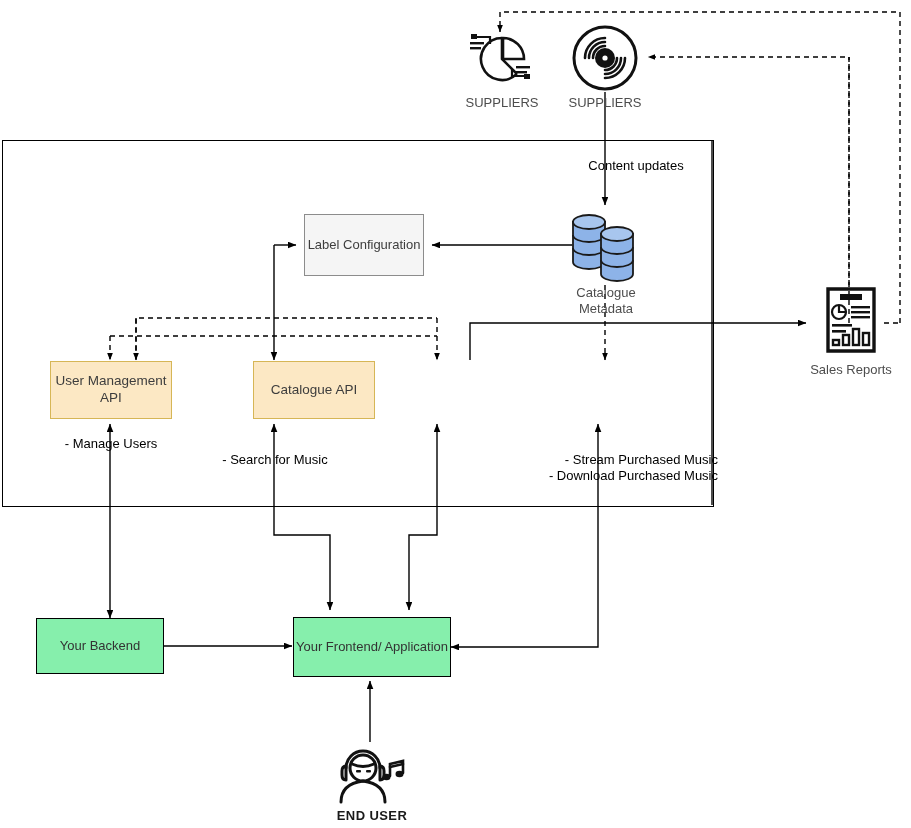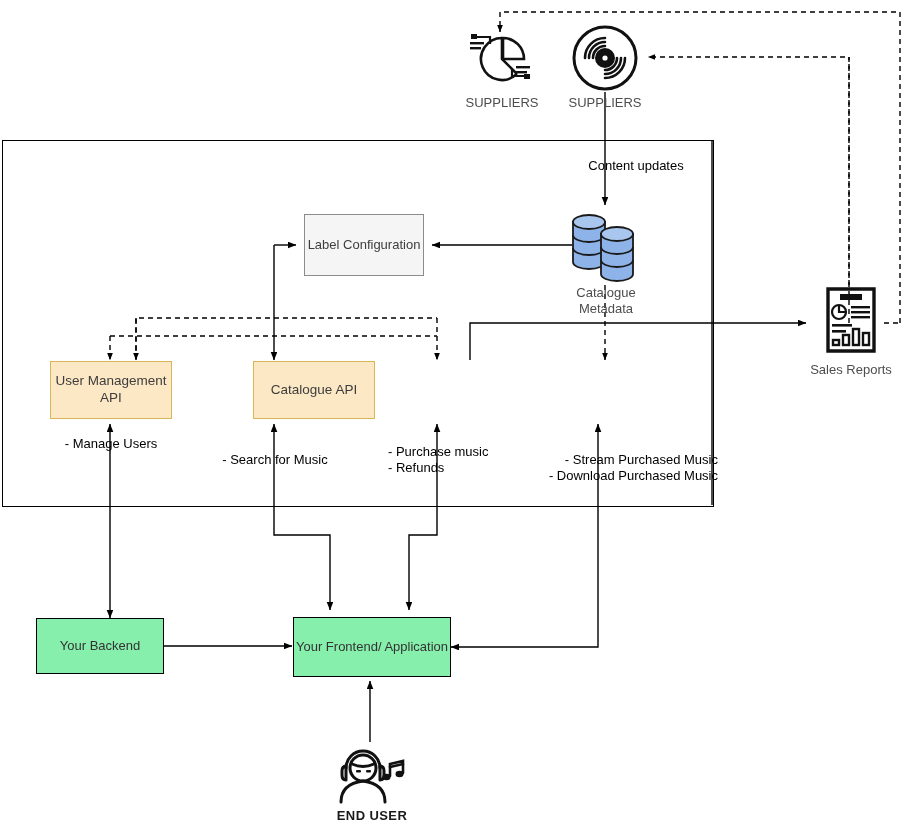--- a/index.html
+++ b/index.html
@@ -222,22 +222,20 @@
 
   <div class="node boxnode api-box" style="left:213px; top:361px; width:122px; height:58px;margin-left:40px;">Catalogue
 API</div>
 
 
 
   <div class="edge-label" style="left:55px; top:436px; width:112px; text-align:center;">- Manage Users</div>
 
   <div class="edge-label" style="left:215px; top:452px; width:120px; text-align:center;">- Search for Music</div>
 
-  <div class="edge-label" style="left:388px; top:444px; width:130px; text-align:left;">- Purchase music
-- Refunds</div>
 
   <div class="edge-label" style="left:528px; top:452px; width:190px; text-align:right;">- Stream Purchased Music
 - Download Purchased Music</div>
 
   <div class="icon-wrap" style="left:824px; top:285px; width:54px; height:70px;">
     <svg viewBox="0 0 54 70" width="54" height="70">
       <path d="M4,4 h46 v62 h-46 z" fill="none" stroke="#111" stroke-width="3.4"></path>
       <rect x="16" y="9" width="22" height="6" fill="#111"></rect>
       <g fill="none" stroke="#111" stroke-width="2.2">
         <circle cx="15" cy="27" r="7"></circle>

